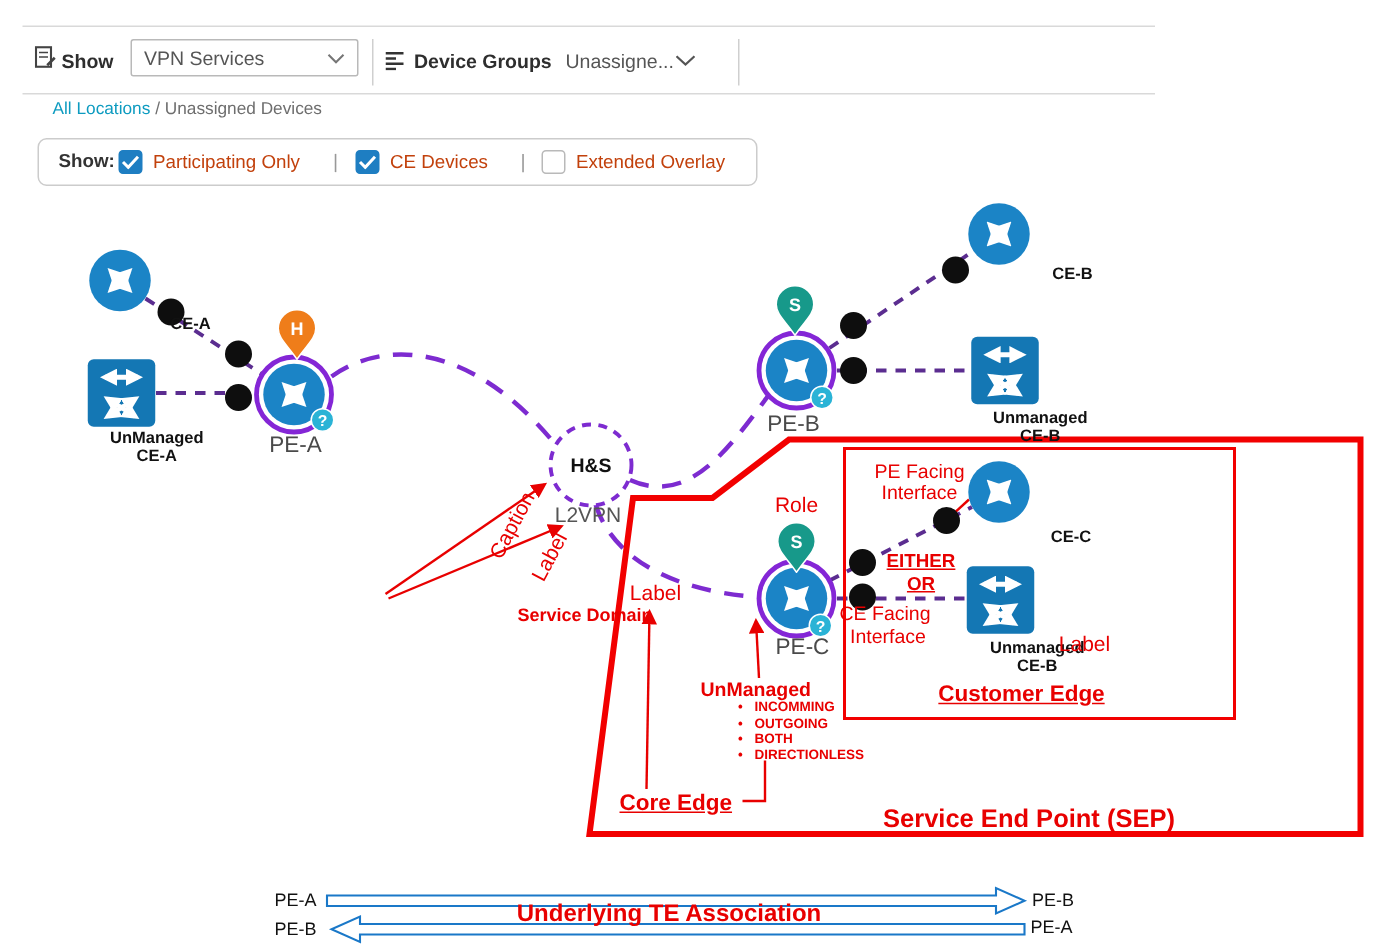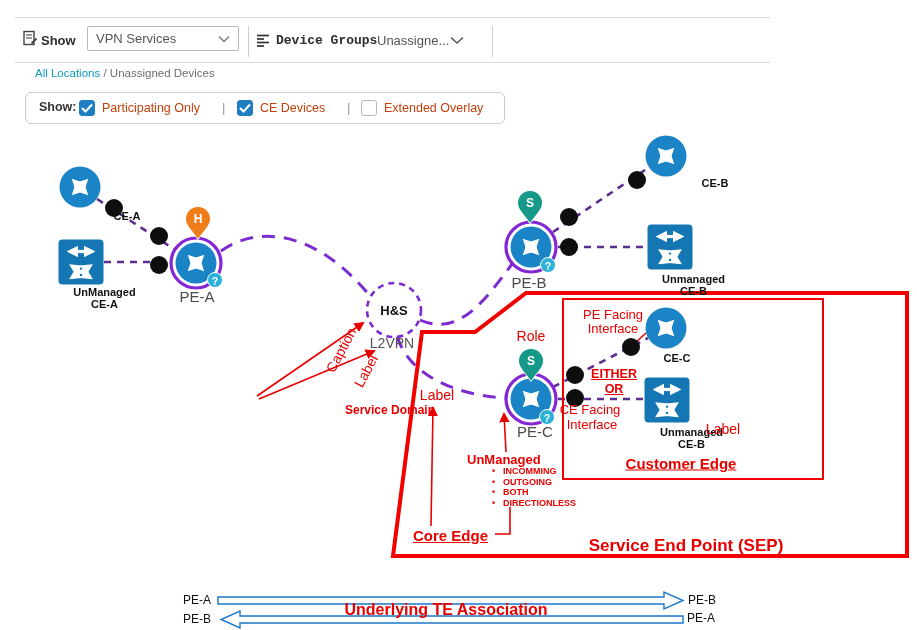--- a/index.html
+++ b/index.html
@@ -75,21 +75,21 @@
   </div>
 
   <div class="vline" style="left:248px;top:26px;height:31px;"></div>
 
   <svg class="abs" style="left:257px;top:34px;" width="13" height="13">
     <line x1="0" y1="1.5" x2="12" y2="1.5" stroke="#333" stroke-width="1.7"></line>
     <line x1="0" y1="5" x2="7" y2="5" stroke="#333" stroke-width="1.7"></line>
     <line x1="0" y1="8.5" x2="12" y2="8.5" stroke="#333" stroke-width="1.7"></line>
     <line x1="0" y1="12" x2="7" y2="12" stroke="#333" stroke-width="1.7"></line>
   </svg>
-  <div class="abs tb-text tb-bold" style="left:276px;top:33px;font-family:Liberation Mono, monospace;">Device Groups</div>
+  <div class="abs tb-text tb-bold" style="left:276px;top:33px;">Device Groups</div>
   <div class="abs tb-text" style="left:377px;top:33px;color:#555;">Unassigne...</div>
   <svg class="abs" style="left:450px;top:36px;" width="14" height="9">
       <polyline points="1,1.5 7,7 13,1.5" fill="none" stroke="#555" stroke-width="1.5"></polyline>
     </svg>
   <div class="vline" style="left:492px;top:26px;height:31px;"></div>
 
   <div class="crumb">
     <span class="lnk">All Locations</span>
     <span>/</span>
     <span>Unassigned Devices</span>
@@ -225,21 +225,21 @@
   <div class="abs pelabel ctrx" style="left:197px;top:288px;">PE-A</div>
   <div class="abs hslabel ctr" style="left:394px;top:310px;">H&amp;S</div>
   <div class="abs graylabel ctr" style="left:392px;top:343px;">L2VPN</div>
   <div class="abs pelabel ctrx" style="left:529px;top:274px;">PE-B</div>
   <div class="abs nlabel ctrx" style="left:668px;top:177px;">CE-B</div>
   <div class="abs ctrx" style="left:670px;top:273px;">
     <div class="nlabel">Unmanaged</div>
     <div class="nlabel">CE-B</div>
   </div>
   <div class="abs pelabel ctrx" style="left:535px;top:423px;">PE-C</div>
-  <div class="abs nlabel ctrx" style="left:630px;top:352px;">CE-C</div>
+  <div class="abs nlabel ctrx" style="left:667px;top:352px;">CE-C</div>
   <div class="abs ctrx" style="left:668px;top:426px;">
     <div class="nlabel">Unmanaged</div>
     <div class="nlabel">CE-B</div>
   </div>
 
   <div class="abs red rot" style="left:341px;top:350px;font-size:14px;">Caption</div>
   <div class="abs red rot" style="left:366px;top:371px;font-size:14px;">Label</div>
   <div class="abs red-b ctr" style="left:342px;top:410px;font-size:12px;margin-left:48px;">Service Domain</div>
   <div class="abs red ctr" style="left:437px;top:395px;font-size:14px;">Label</div>
   <div class="abs red ctr" style="left:531px;top:336px;font-size:14px;">Role</div>

